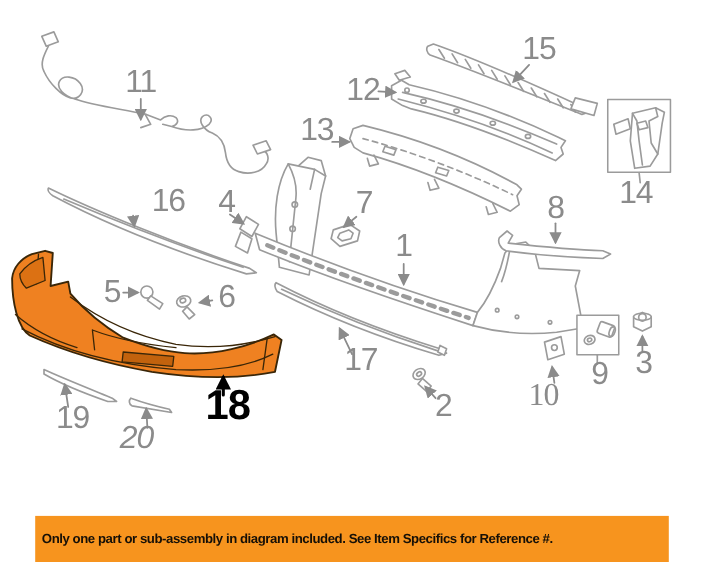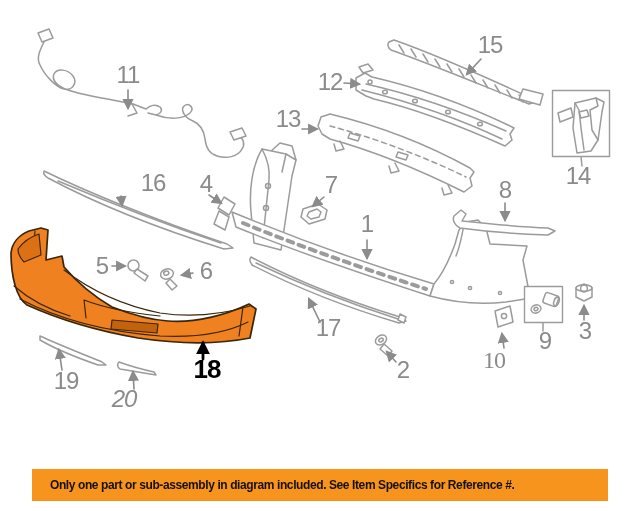--- a/index.html
+++ b/index.html
@@ -1,26 +1,26 @@
 <!DOCTYPE html>
 <html><head>
 <meta charset="utf-8">
 <style>
   html,body{margin:0;padding:0;background:#fff;}
   #stage{position:relative;width:640px;height:511px;background:#fff;overflow:hidden;
          font-family:"Liberation Sans","DejaVu Sans",sans-serif;}
   #diagram-svg{position:absolute;left:0;top:0;}
   #callout-layer{position:absolute;left:0;top:0;width:640px;height:465px;}
   .callout{position:absolute;transform:translate(-50%,-50%);color:#8B8B8B;
-           font-size:24px;font-weight:400;line-height:1;white-space:nowrap;
+           font-size:29px;font-weight:400;line-height:1;white-space:nowrap;
            letter-spacing:-1px;}
-  .callout.emph{color:#000;font-weight:700;font-size:26px;}
-  #banner{position:absolute;left:32px;top:469px;width:576px;height:32px;
+  .callout.emph{color:#000;font-weight:700;font-size:38px;}
+  #banner{position:absolute;left:32px;top:469px;width:576px;height:42px;
           display:flex;flex-direction:column;justify-content:center;
-          padding:0 18px;box-sizing:border-box;}
+          padding:0 6px;box-sizing:border-box;}
   .banner-line{font-size:12px;font-weight:700;line-height:16px;
                letter-spacing:-0.4px;white-space:nowrap;}
 </style>
 </head>
 <body>
 
 <div id="stage">
 
 <svg id="diagram-svg" width="640" height="465" viewBox="0 0 640 465" fill="none" stroke="#9B9B9B" stroke-width="1.5" stroke-linejoin="round" stroke-linecap="round">
   <defs>

